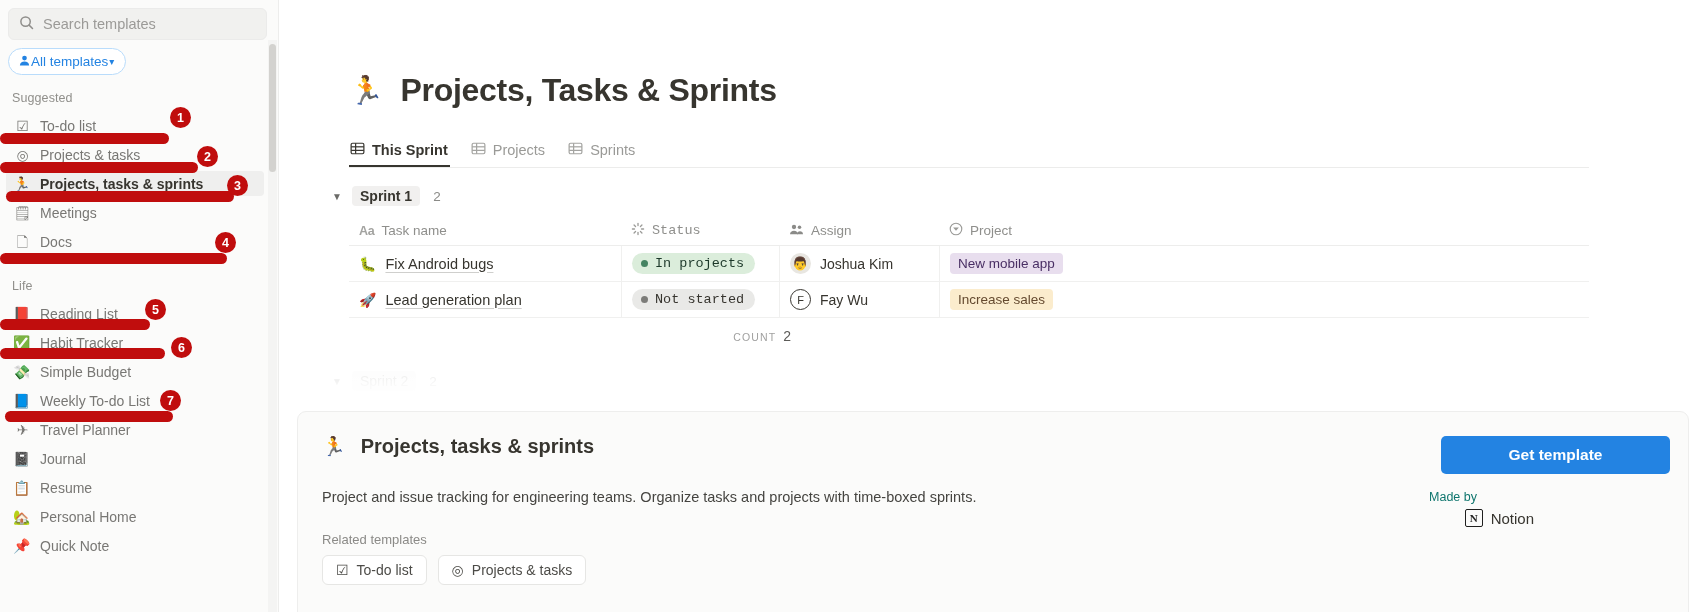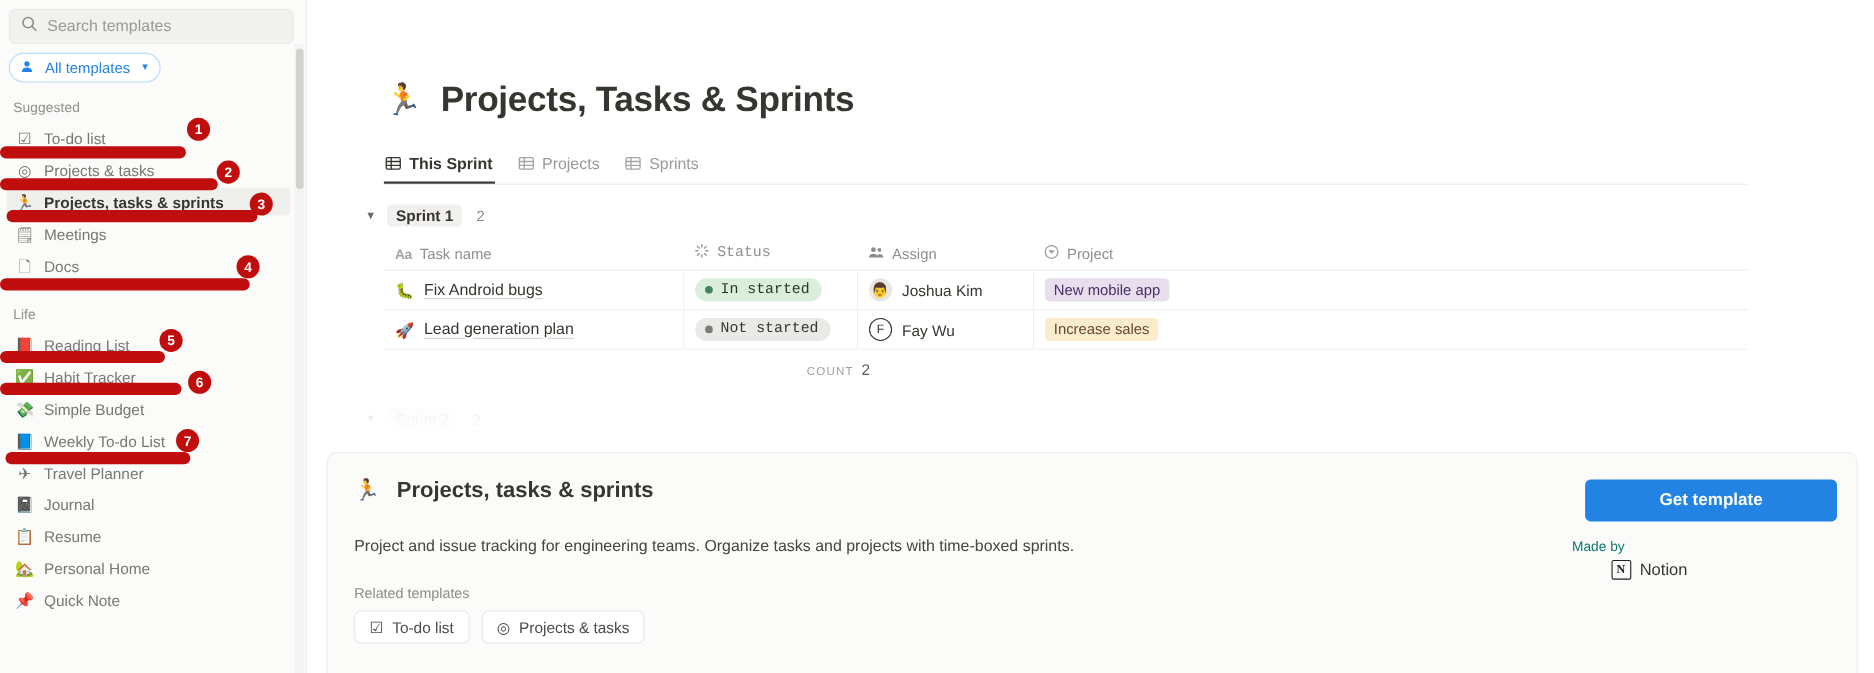--- a/index.html
+++ b/index.html
@@ -41,21 +41,21 @@
     color: #9b9a97;
     line-height: 1;
   }
 
   .filter-pill {
     position: absolute;
     left: 8px; top: 48px;
     height: 27px;
     display: inline-flex;
     align-items: center;
-    gap: 10px;
+    gap: 0;
     padding: 0 11px 0 9px;
     border: 1px solid #b9dcfb;
     background: #ffffff;
     border-radius: 14px;
     color: #2383e2;
     font-size: 13.5px;
     cursor: pointer;
   }
   .filter-pill .chev { font-size: 10px; line-height: 1; margin-left: 1px; }
 
@@ -605,21 +605,21 @@
     <div class="row data">
       <div class="cell c-task">
         <span class="task-cell">
           <span class="task-emoji">🐛</span>
           <span class="task-name">Fix Android bugs</span>
         </span>
       </div>
       <div class="cell c-status">
         <span class="st-pill" id="st0" style="background: rgb(219, 237, 219); color: rgb(28, 56, 41);">
           <span class="st-dot" id="dot0" style="background: rgb(68, 131, 97);"></span>
-          <span>In started</span>
+          <span>In projects</span>
         </span>
       </div>
       <div class="cell c-assign">
         <span class="assignee">
           <span class="av photo">👨</span>
           <span>Joshua Kim</span>
         </span>
       </div>
       <div class="cell c-project">
         <span class="proj-pill" id="pj0" style="background: rgb(232, 222, 238); color: rgb(73, 47, 100);">New mobile app</span>

